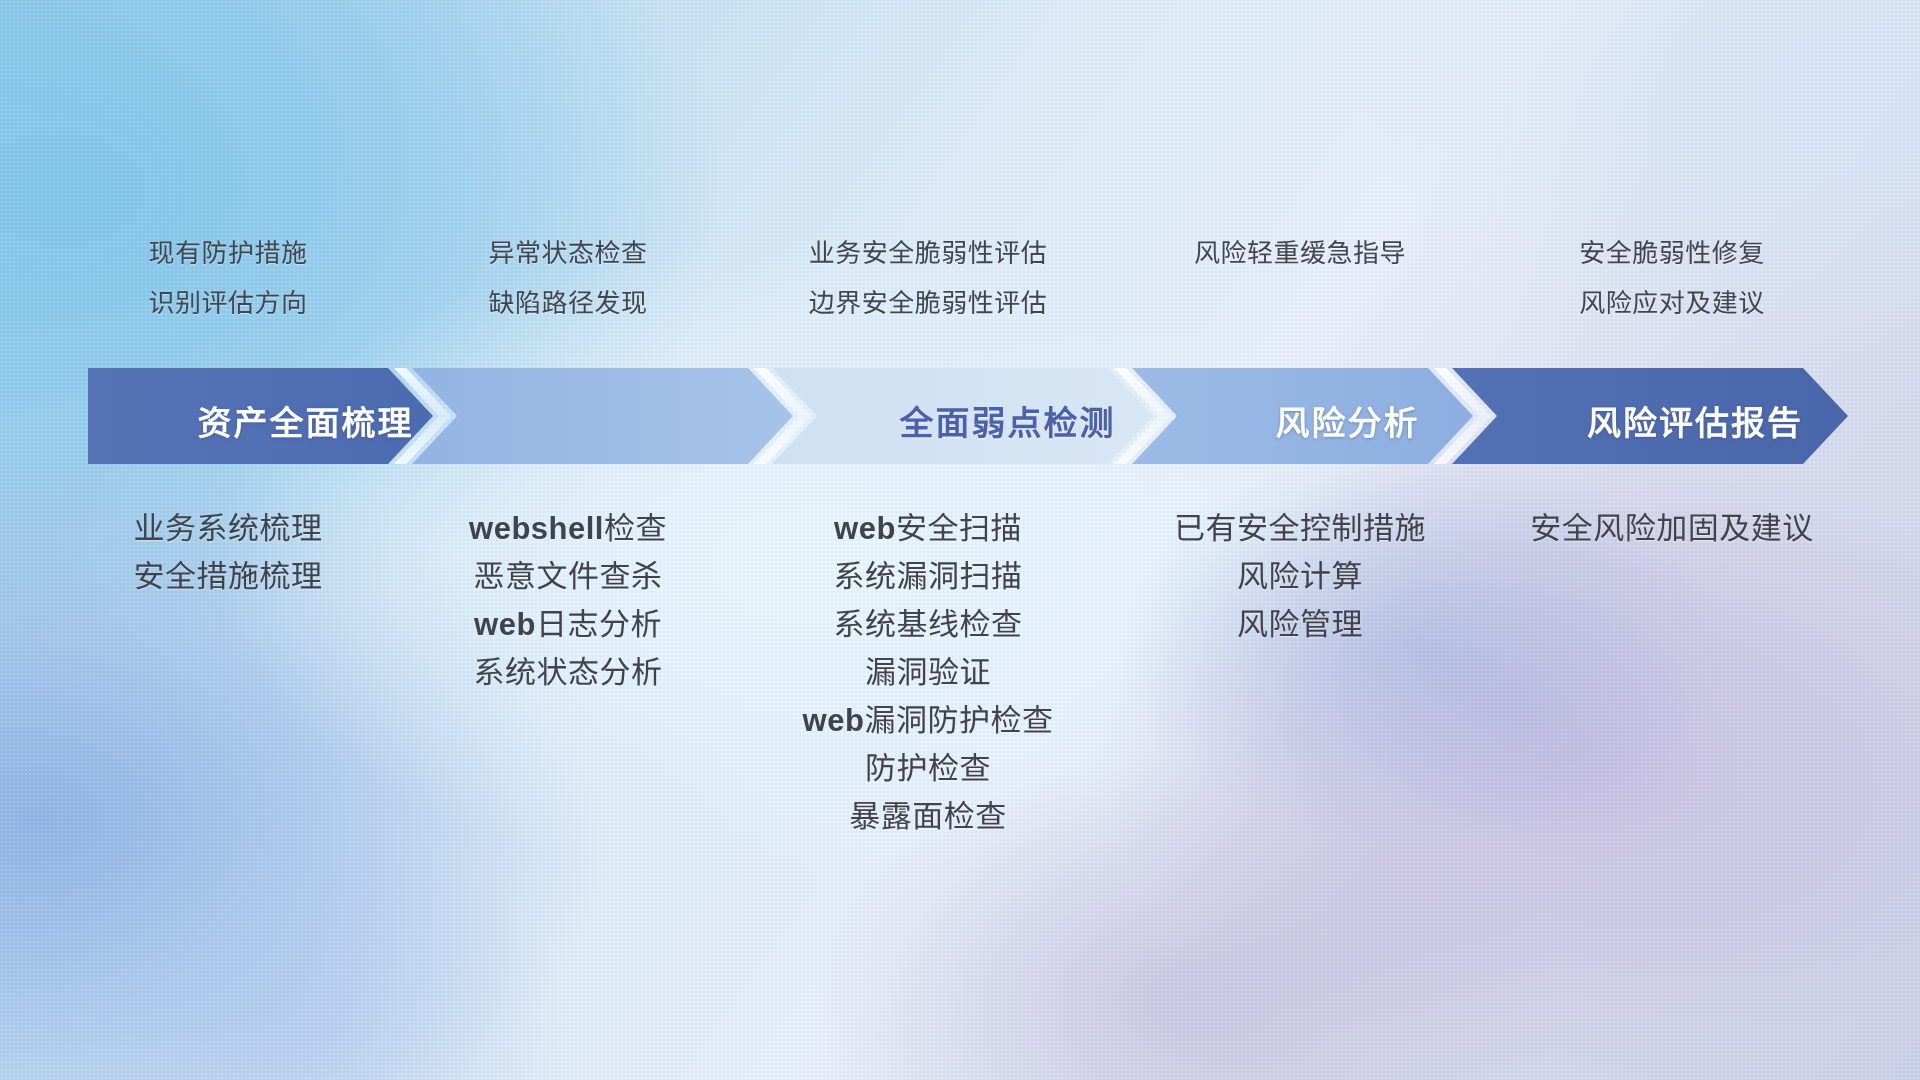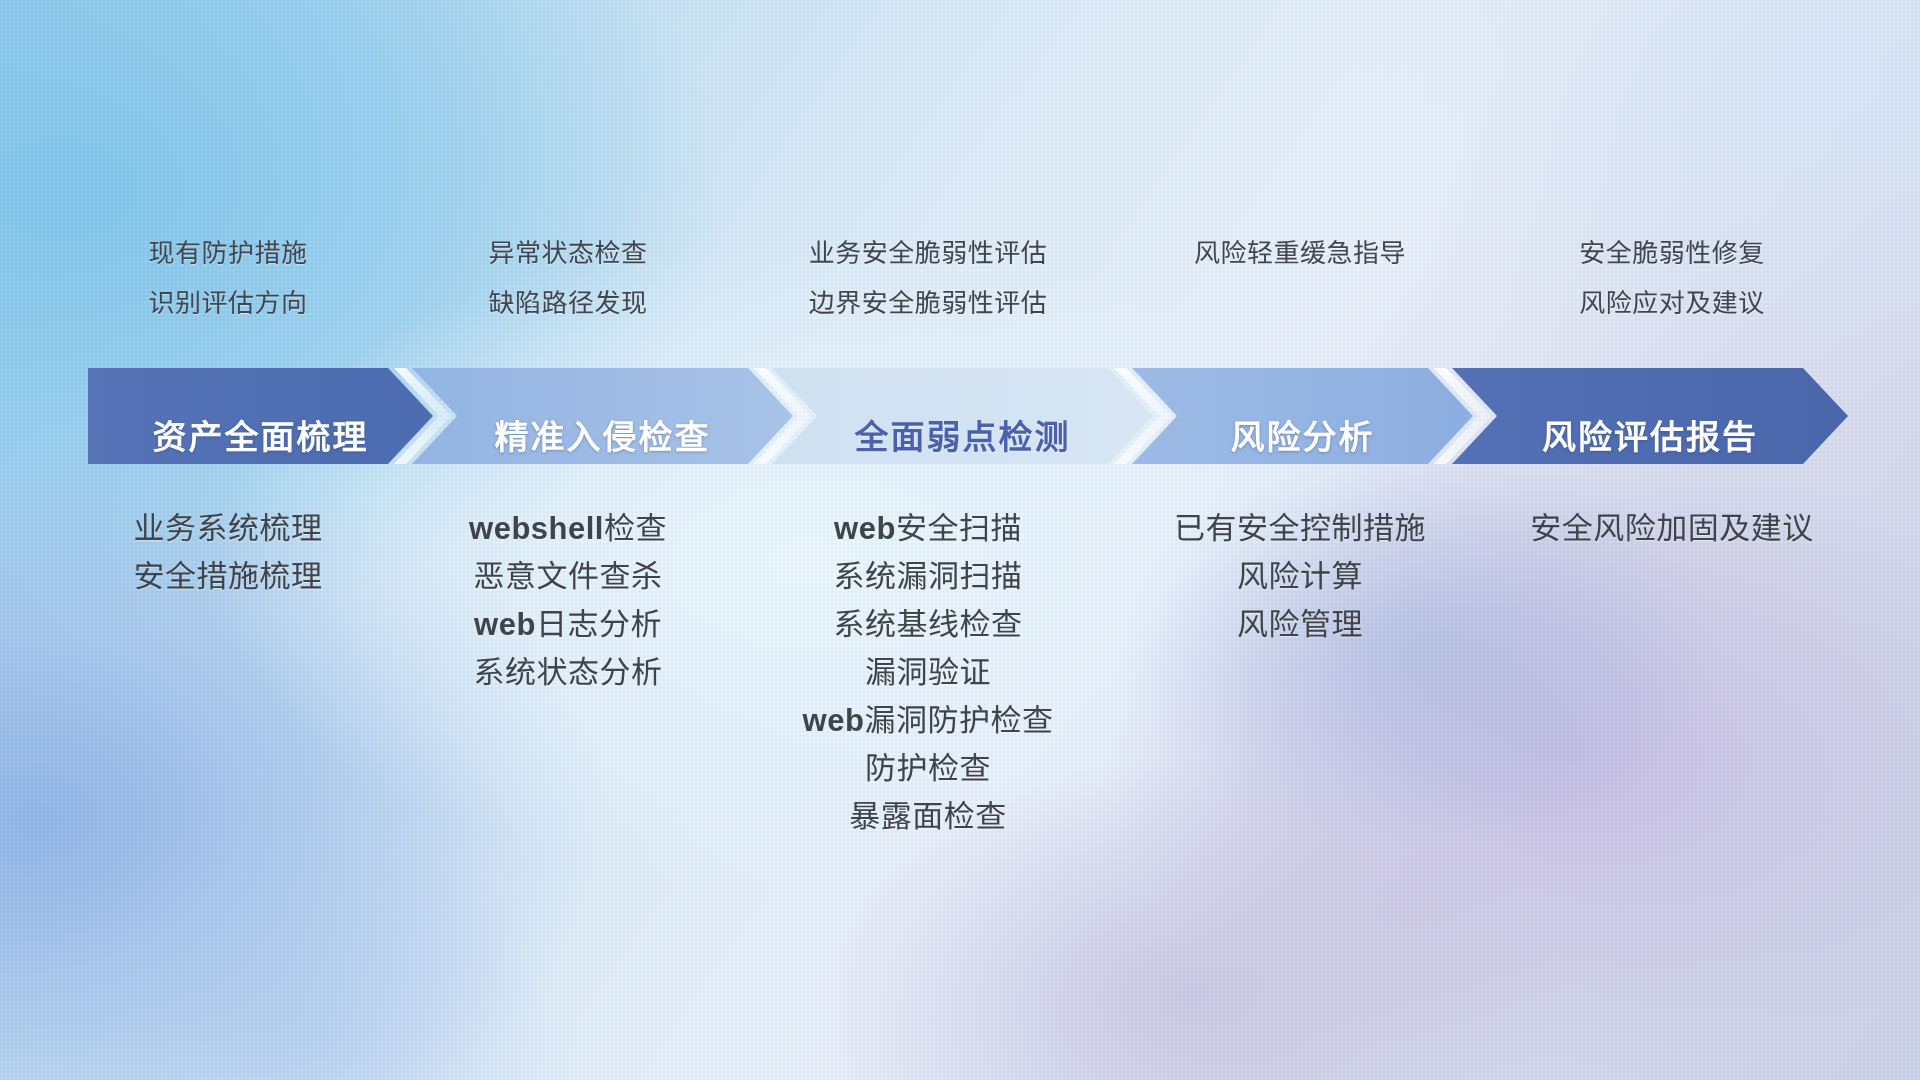--- a/index.html
+++ b/index.html
@@ -60,23 +60,24 @@
   .top-line{
     font-size:26px;color:#40464f;line-height:50px;
     letter-spacing:.5px;white-space:nowrap;
     text-shadow:0 1px 1px rgba(255,255,255,.45);
   }
 
   
   #band{position:absolute;left:88px;top:368px;width:1760px;height:96px;z-index:3;}
   #band svg{display:block;}
   .chev-label{
-    position:absolute;top:18px;height:96px;display:flex;align-items:center;justify-content:center;
+    position:absolute;top:4px;height:96px;display:flex;align-items:center;justify-content:center;
     font-size:34px;font-weight:bold;letter-spacing:2px;white-space:nowrap;
     pointer-events:none;
+    margin-left:45px;
   }
   .lbl-white{color:#ffffff;text-shadow:0 1px 3px rgba(40,60,110,.35);}
   .lbl-blue{color:#4c61ad;text-shadow:0 1px 2px rgba(255,255,255,.6);}
 
   
   #bottom-row{top:505px;}
   .bot-line{
     font-size:31px;color:#3e434c;line-height:48px;
     letter-spacing:.5px;white-space:nowrap;
     text-shadow:0 1px 1px rgba(255,255,255,.45);
@@ -180,21 +181,20 @@
       <g>
         <path d="M1044,0 H1340 L1385,48 L1340,96 H1044 L1089,48 Z" fill="url(#gd4)"></path>
       </g>
       <path d="M1346,0 L1391,48 L1346,96 L1358,96 L1403,48 L1358,0 Z" fill="url(#gsep)"></path>
 
       <g>
         <path d="M1364,0 H1715 L1760,48 L1715,96 H1364 L1409,48 Z" fill="url(#gd5)"></path>
       </g>
     </svg>
   <div class="chev-label lbl-white" style="left: 0px; width: 345px;">资产全面梳理</div>
-      <div class="chev-label lbl-white" style="left: 324px; width: 381px;">精准入侵检查</div>
       <div class="chev-label lbl-blue" style="left: 684px; width: 381px;">全面弱点检测</div>
       <div class="chev-label lbl-white" style="left: 1044px; width: 341px;">风险分析</div>
       <div class="chev-label lbl-white" style="left: 1364px; width: 396px;">风险评估报告</div>
     </div>
 
   <div class="row" id="bottom-row">
       <div class="col" style="position: absolute; left: -22px; width: 500px;">
         <div class="bot-line">业务系统梳理</div>
         <div class="bot-line">安全措施梳理</div>
       </div>

